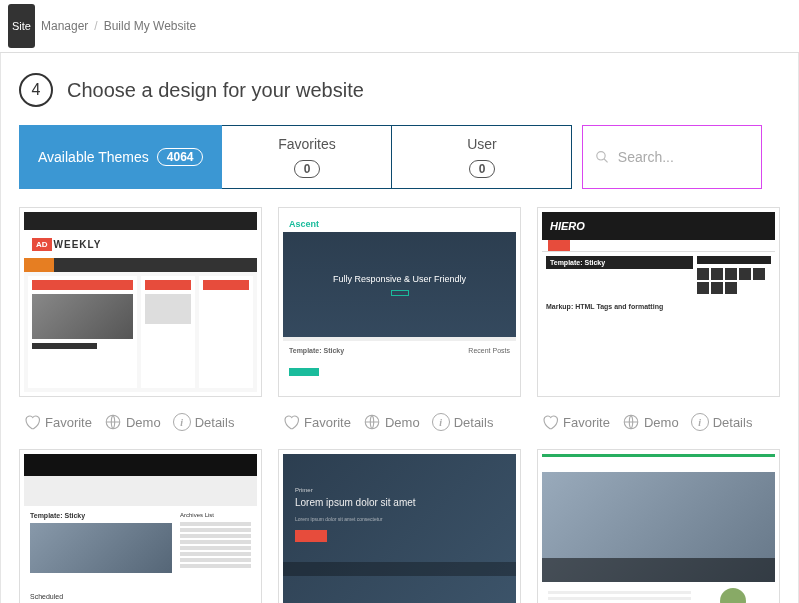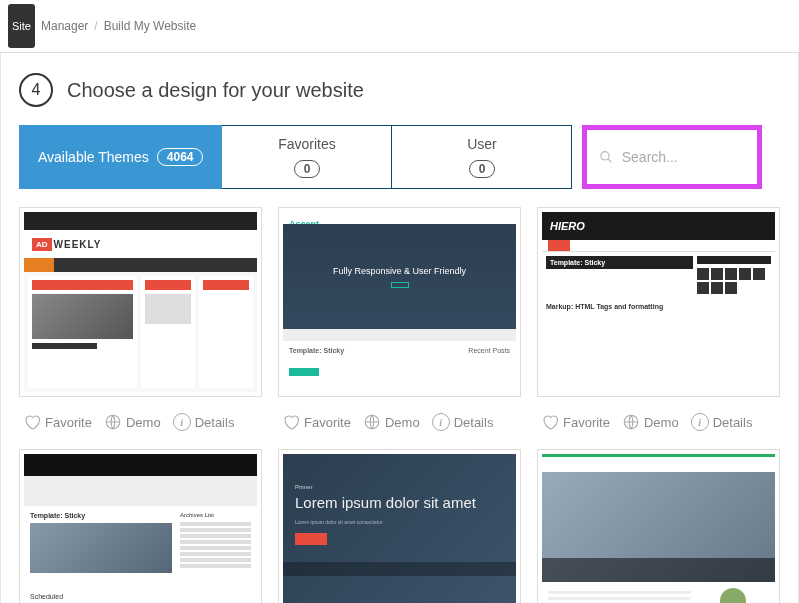--- a/index.html
+++ b/index.html
@@ -16,21 +16,21 @@
 .step-title { font-size: 20px; color: #444; font-weight: 400; }
 
 .tabs-row { display: flex; gap: 0; margin-bottom: 18px; }
 .tab { border: 1px solid #0c4a6e; padding: 10px 18px; font-size: 14px; background: #fff; display: flex; align-items: center; gap: 8px; color: #555; cursor: pointer; }
 .tab + .tab { border-left: none; flex-direction: column; }
 .tab.active { background: #3b97d3; color: #fff; border-color: #3b97d3; }
 .tab .count-pill { border: 1.5px solid currentColor; border-radius: 14px; padding: 1px 9px; font-size: 12px; font-weight: 600; }
 .tab-favorites { width: 170px; justify-content: center; }
 .tab-used { width: 180px; justify-content: center; }
 
-.search-box { margin-left: 10px; border: 5px solid #d946ef; background: #fff; display: flex; align-items: center; padding: 0 12px; width: 180px; }
+.search-box { margin-left: 10px; border: 1px solid #d946ef; background: #fff; display: flex; align-items: center; padding: 0 12px; width: 180px; }
 .search-box svg { color: #bbb; }
 .search-box input { border: none; outline: none; font-size: 14px; padding: 10px 8px; width: 100%; color: #555; }
 .search-box input::placeholder { color: #aaa; }
 
 .grid { display: grid; grid-template-columns: repeat(3, 1fr); gap: 16px; }
 .card-wrap { display: flex; flex-direction: column; gap: 14px; }
 .thumb { border: 1px solid #ddd; padding: 4px; background: #fff; height: 190px; overflow: hidden; }
 .thumb-inner { width: 100%; height: 100%; background: #eee; position: relative; overflow: hidden; }
 
 
@@ -41,21 +41,21 @@
 .t-weekly-nav { position: absolute; top: 46px; left: 0; right: 0; height: 14px; background: #333; }
 .t-weekly-nav::before { content:''; position:absolute; left:0; top:0; width:30px; height:100%; background:#e67e22; }
 .t-weekly-body { position: absolute; top: 60px; left: 0; right: 0; bottom: 0; background: #f7f7f7; display: flex; gap: 4px; padding: 4px; }
 .t-weekly-col { flex: 1; background: #fff; }
 .t-weekly-col.main { flex: 2; }
 .t-weekly-col .redbar { background:#e74c3c; height:10px; margin:4px; }
 .t-weekly-col .img { background: linear-gradient(135deg,#888,#555); height:45px; margin:0 4px; }
 
 .t-ascent-top { height: 24px; background: #fff; display:flex; align-items:center; padding:0 6px; }
 .t-ascent-top .logo { color:#1abc9c; font-size:9px; font-weight:bold; }
-.t-ascent-hero { position:absolute; top:12px; left:0; right:0; height:105px; background: linear-gradient(180deg,#2c3e50,#34495e); display:flex; flex-direction:column; align-items:center; justify-content:center; color:#fff; }
+.t-ascent-hero { position:absolute; top:20px; left:0; right:0; height:105px; background: linear-gradient(180deg,#2c3e50,#34495e); display:flex; flex-direction:column; align-items:center; justify-content:center; color:#fff; }
 .t-ascent-hero .h { font-size:9px; }
 .t-ascent-hero .btn { border:1px solid #1abc9c; padding:2px 8px; font-size:6px; margin-top:6px; }
 .t-ascent-bottom { position:absolute; top:129px; left:0; right:0; bottom:0; background:#fff; padding:6px; font-size:7px; color:#666; }
 
 .t-hiero-top { height:28px; background:#1a1a1a; color:#fff; display:flex; align-items:center; padding:0 8px; }
 .t-hiero-top .logo { font-size:11px; font-weight:bold; font-style:italic; }
 .t-hiero-nav { position:absolute; top:28px; left:0; right:0; height:12px; background:#fff; border-bottom:1px solid #ddd; }
 .t-hiero-nav::before { content:''; position:absolute; left:6px; top:0; width:22px; height:100%; background:#e74c3c; }
 .t-hiero-body { position:absolute; top:40px; left:0; right:0; bottom:0; background:#fff; display:flex; padding:4px; gap:4px; }
 .t-hiero-main { flex:2; }
@@ -70,21 +70,21 @@
 .t-omega-body { position:absolute; top:52px; left:0; right:0; bottom:0; background:#fff; display:flex; padding:6px; gap:8px; }
 .t-omega-main { flex:2; font-size:7px; }
 .t-omega-main .st { font-weight:bold; margin-bottom:4px; }
 .t-omega-main .img { height:50px; background:linear-gradient(135deg,#89a,#567); margin-bottom:4px; }
 .t-omega-side { flex:1; font-size:6px; color:#999; }
 .t-omega-side .line { height:4px; background:#ddd; margin:2px 0; }
 
 .t-primer { background:linear-gradient(135deg,#2c3e50,#3d556b); }
 .t-primer-hero { position:absolute; top:0; left:0; right:0; height:120px; display:flex; flex-direction:column; justify-content:center; padding:12px; color:#eee; }
 .t-primer-hero .small { font-size:6px; margin-bottom:4px; opacity:.8; }
-.t-primer-hero .h { font-size:15px; margin-bottom:8px; }
+.t-primer-hero .h { font-size:10px; margin-bottom:8px; }
 .t-primer-hero .btn { background:#e74c3c; width:32px; height:12px; }
 .t-primer-nav { position:absolute; top:108px; left:0; right:0; height:14px; background:rgba(0,0,0,.3); }
 .t-primer-bottom { position:absolute; top:122px; left:0; right:0; bottom:0; background:#fff; padding:6px; font-size:8px; }
 .t-primer-bottom .h1 { font-weight:bold; }
 
 .t-green-nav { height:18px; background:#fff; border-top:3px solid #27ae60; }
 .t-green-hero { position:absolute; top:18px; left:0; right:0; height:110px; background:linear-gradient(135deg,#9ab,#678); }
 .t-green-hero::after { content:''; position:absolute; left:0; right:0; bottom:0; height:24px; background:rgba(0,0,0,.5); }
 .t-green-bottom { position:absolute; top:128px; left:0; right:0; bottom:0; background:#fff; display:flex; padding:6px; gap:6px; }
 .t-green-bottom .main { flex:2; }

